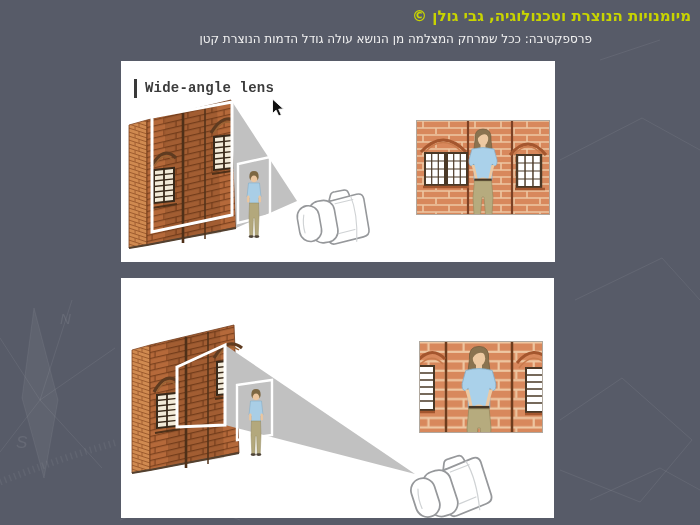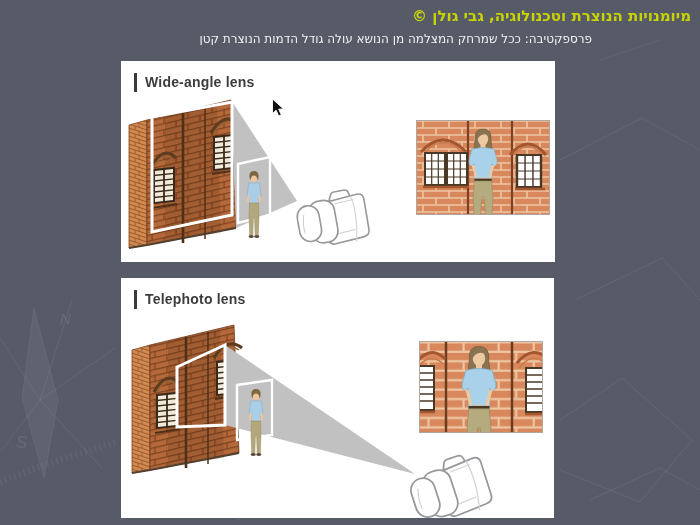--- a/index.html
+++ b/index.html
@@ -18,25 +18,26 @@
     position:absolute;top:32px;right:108px;direction:rtl;white-space:nowrap;
     font-family:"DejaVu Sans","Liberation Sans",sans-serif;
     font-size:12px;color:var(--subtitle-text,#f2f2f2);text-align:right;
   }
   .panel{
     position:absolute;left:121px;background:var(--panel-bg,#ffffff);
   }
   .panel.wide{top:61px;width:434px;height:201px;}
   .panel.tele{top:278px;width:433px;height:240px;}
   .panel-title{
-    position:absolute;top:12px;left:13px;
+    position:absolute;top:18px;left:13px;
     border-left:3px solid var(--title-bar,#3a3a3a);
     padding:0 0 1px 8px;line-height:18px;
     font-size:14px;font-weight:bold;color:var(--panel-title-text,#3c3c3c);
     letter-spacing:.2px;
+    font-family:Liberation Mono, monospace;
   }
   .art{position:absolute;left:0;top:0;}
   .cursor{position:absolute;left:271px;top:98px;}
 </style>
 </head>
 <body>
 
 <div class="stage">
 
   <svg width="0" height="0" style="position:absolute" aria-hidden="true">
@@ -195,20 +196,19 @@
         <path d="M-4 30 Q10 9 24 23" stroke="#c97b4d" stroke-width="1.6" fill="none"></path>
         <path d="M98 22 Q114 2 132 20" stroke="#a4562e" stroke-width="3" fill="none"></path>
         <path d="M100 27 Q114 9 128 24" stroke="#c97b4d" stroke-width="1.6" fill="none"></path>
         <use href="#bars-window" transform="translate(-3,25)"></use>
         <use href="#bars-window" transform="translate(107,27)"></use>
         <path d="M-3 71H16 M106 73H124" stroke="#a4562e" stroke-width="2.5" fill="none"></path>
         <use href="#photo-woman" transform="translate(36,3) scale(1.2)"></use>
         <rect x=".5" y=".5" width="123" height="91" fill="none" stroke="#b0a89e" stroke-width="1"></rect>
       </svg>
     </svg>
-    <div class="panel-title">Telephoto lens</div>
   </div>
 
   <svg class="cursor" width="14" height="20" viewBox="0 0 14 20">
     <path d="M1.5 1 L1.5 15.5 L5.1 12.2 L7.7 18 L10.3 16.8 L7.7 11.2 L12.5 11 Z" fill="#101010" stroke="#ffffff" stroke-width=".9"></path>
   </svg>
 
 </div>
 
 </body></html>

